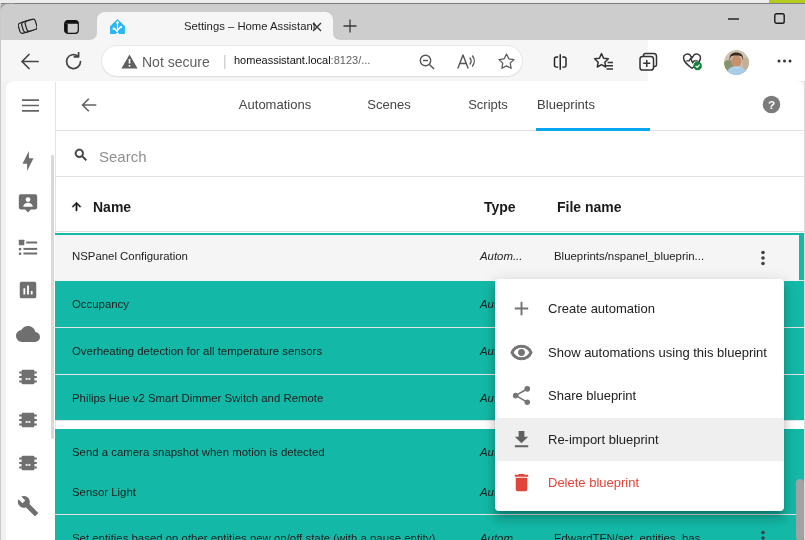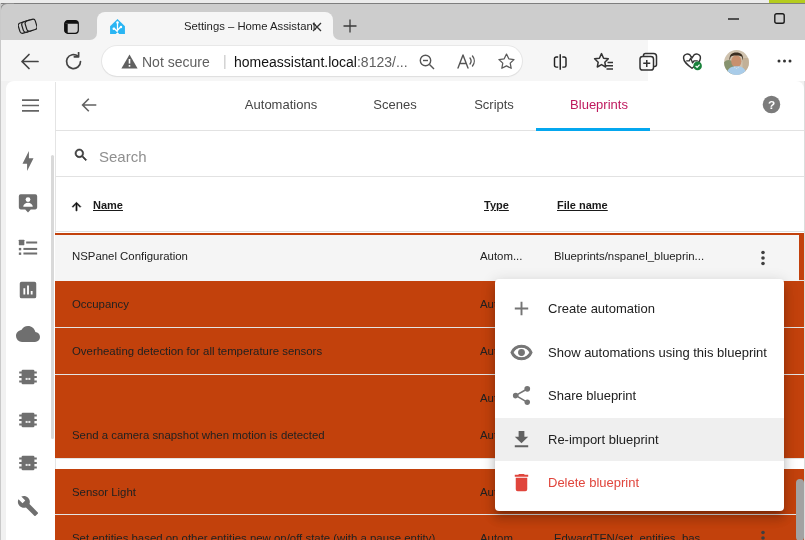--- a/index.html
+++ b/index.html
@@ -18,29 +18,29 @@
   .gtxt { color:#5f5f5f; }
 
   
   #backdrop { position:absolute; left:0; top:81px; width:805px; height:459px; background:#f1f1f1; }
   #card { position:absolute; left:5.5px; top:81px; width:798px; height:459px; background:#fff; border-radius:8px 8px 0 0; }
   #page { position:absolute; left:0; top:85px; width:805px; height:455px; background:transparent; }
   #sidebar { position:absolute; left:55px; top:-3px; width:1px; height:458px; background:#e4e4e4; }
   #sbicons { position:absolute; left:0; top:0; width:56px; height:455px; }
   #sb-scroll { position:absolute; left:50.5px; top:70px; width:3.5px; height:284px; background:#d9d9d9; border-radius:2px; }
   #hatoolbar { position:absolute; left:55px; top:0; width:748.5px; height:46px; border-bottom:1px solid #e2e2e2; }
-  .hatab { position:absolute; top:0; height:40px; line-height:40px; font-size:13px; color:#454545; text-align:center; transform:translateX(-50%); white-space:nowrap;margin-left:6px; }
+  .hatab { position:absolute; top:0; height:40px; line-height:40px; font-size:13px; color:#454545; text-align:center; transform:translateX(-50%); white-space:nowrap; }
   #tab-underline { position:absolute; left:536px; top:43px; width:114px; height:3px; background:#04a7ef; }
   #searchrow { position:absolute; left:55px; top:46px; width:748.5px; height:46px; border-bottom:1px solid #e2e2e2; }
   #searchtext { position:absolute; left:99px; top:63px; font-size:15px; color:#8f8f8f; }
   #thead { position:absolute; left:55px; top:92px; width:748.5px; height:55px; border-bottom:1px solid #dedede; }
-  .th { font-weight:bold; font-size:11px; color:#1a1a1a; position:absolute; top:114px;text-decoration:underline; }
-  .row { position:absolute; left:55px; width:748.5px; border-bottom:1px solid #e4e4e4; background:#c2410c; }
+  .th { font-weight:bold; font-size:14px; color:#1a1a1a; position:absolute; top:114px; }
+  .row { position:absolute; left:55px; width:748.5px; border-bottom:1px solid #e4e4e4; background:#14b8a6; }
   .row .name { position:absolute; left:17px; top:17px; font-size:11.4px; color:#212121; white-space:nowrap; }
-  .row .type { position:absolute; left:425px; top:17px; font-size:11.4px; color:#212121; }
+  .row .type { position:absolute; left:425px; top:17px; font-size:11.4px; color:#212121;font-style:italic; }
   .row .file { position:absolute; left:499px; top:17px; font-size:11.4px; color:#212121; white-space:nowrap; }
   .row .dots { position:absolute; left:701px; top:15.5px; }
 
   
   #menu { position:absolute; left:495px; top:279px; width:289px; height:232px; background:#fff; border-radius:4px;
           box-shadow:0 5px 5px -3px rgba(0,0,0,.2), 0 8px 10px 1px rgba(0,0,0,.14), 0 3px 14px 2px rgba(0,0,0,.12); z-index:5; }
   .mi { position:absolute; left:0; width:289px; height:43px; }
   .mi .mico { position:absolute; left:15px; top:10px; }
   .mi .mtxt { position:absolute; left:53px; top:14px; font-size:13px; color:#212121; white-space:nowrap; }
 
@@ -121,21 +121,21 @@
     </svg>
     <div id="urlpill">
 
       <svg class="abs" style="left:19px;top:8px" width="17" height="15" viewBox="0 0 17 15">
         <path d="M8.5 0.5 L16.6 14.5 H0.4 Z" fill="#606060"></path>
         <rect x="7.7" y="5" width="1.6" height="4.6" fill="#fff"></rect>
         <rect x="7.7" y="11" width="1.6" height="1.7" fill="#fff"></rect>
       </svg>
       <span class="abs gtxt" style="left:40px;top:8px;font-size:14px">Not secure</span>
       <span class="abs" style="left:121px;top:7px;font-size:14px;color:#c8c8c8">|</span>
-      <span class="abs" style="left:132px;top:8px;font-size:14px;color:#111">homeassistant.local<span class="gtxt">:8123/...</span></span>
+      <span class="abs" style="left:132px;top:8px;font-size:11px;color:#111">homeassistant.local<span class="gtxt">:8123/...</span></span>
 
       <svg class="abs" style="left:317px;top:8px" width="16" height="16" viewBox="0 0 16 16">
         <circle cx="6.5" cy="6.5" r="5.2" fill="none" stroke="#555" stroke-width="1.4"></circle>
         <path d="M4 6.5 H9" stroke="#555" stroke-width="1.4"></path>
         <path d="M10.5 10.5 L15 15" stroke="#555" stroke-width="1.4"></path>
       </svg>
 
       <svg class="abs" style="left:355px;top:8px" width="18" height="15" viewBox="0 0 18 15">
         <path d="M1 14 L6 1 L11 14 M2.8 9.5 H9.2" stroke="#555" stroke-width="1.4" fill="none" stroke-linecap="round" stroke-linejoin="round"></path>
         <path d="M13 4 a5 5 0 0 1 0 6 M15.5 2 a8 8 0 0 1 0 10" stroke="#555" stroke-width="1.3" fill="none" stroke-linecap="round"></path>
@@ -246,21 +246,21 @@
       <div id="sb-scroll"></div>
     </div>
     <div id="hatoolbar"></div>
 
     <svg class="abs" style="left:81px;top:12px" width="16" height="16" viewBox="0 0 16 16">
       <path d="M15.3 8 H1.6 M7.8 1.8 L1.6 8 L7.8 14.2" stroke="#616161" stroke-width="1.6" fill="none"></path>
     </svg>
     <span class="hatab" style="left:275px">Automations</span>
     <span class="hatab" style="left:389px">Scenes</span>
     <span class="hatab" style="left:488px">Scripts</span>
-    <span class="hatab" style="left:593px;color:#be185d">Blueprints</span>
+    <span class="hatab" style="left:566px;color:#404040">Blueprints</span>
 
     <svg class="abs" style="left:761px;top:9px" width="21" height="21" viewBox="0 0 24 24">
       <circle cx="12" cy="12" r="10" fill="#7b7b7b"></circle>
       <text x="12" y="17" text-anchor="middle" font-size="13.5" font-weight="bold" fill="#fff" font-family="Liberation Sans">?</text>
     </svg>
     <div id="tab-underline"></div>
 
     <div id="searchrow"></div>
     <svg class="abs" style="left:73px;top:62px" width="16" height="16" viewBox="0 0 24 24">
       <path fill="#3a3a3a" stroke="#3a3a3a" stroke-width="0.9" d="M9.5,3A6.5,6.5 0 0,1 16,9.5C16,11.11 15.41,12.59 14.44,13.73L14.71,14H15.5L20.5,19L19,20.5L14,15.5V14.71L13.73,14.44C12.59,15.41 11.11,16 9.5,16A6.5,6.5 0 0,1 3,9.5A6.5,6.5 0 0,1 9.5,3M9.5,5C7,5 5,7 5,9.5C5,12 7,14 9.5,14C12,14 14,12 14,9.5C14,7 12,5 9.5,5Z"></path>
@@ -290,23 +290,24 @@
     </div>
     <div class="row" style="top:196px;height:47px">
         <span class="name">Occupancy</span>
         <span class="type">Autom...</span>
       </div>
     <div class="row" style="top:243px;height:46.8px">
         <span class="name">Overheating detection for all temperature sensors</span>
         <span class="type">Autom...</span>
       </div>
     <div class="row" style="top:289.8px;height:46.6px">
-        <span class="type">Autom...</span>
-      </div>
-    <div class="row" style="top:327px;height:47.2px">
+        <span class="name">Philips Hue v2 Smart Dimmer Switch and Remote</span>
+        <span class="type">Autom...</span>
+      </div>
+    <div class="row" style="top:344px;height:47.2px">
         <span class="name">Send a camera snapshot when motion is detected</span>
         <span class="type">Autom...</span>
       </div>
     <div class="row" style="top:383.6px;height:46.4px">
         <span class="name">Sensor Light</span>
         <span class="type">Autom...</span>
       </div>
     <div class="row" style="top:430px;height:25px;border-bottom:none">
       <span class="name">Set entities based on other entities new on/off state (with a pause entity)</span>
       <span class="type">Autom...</span>

